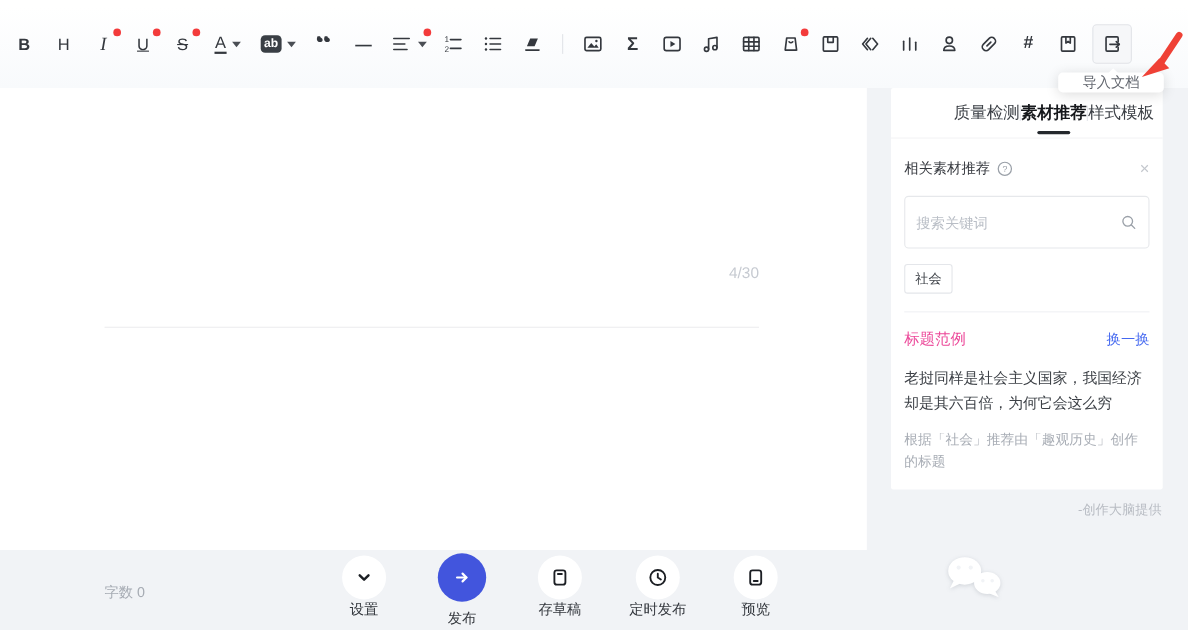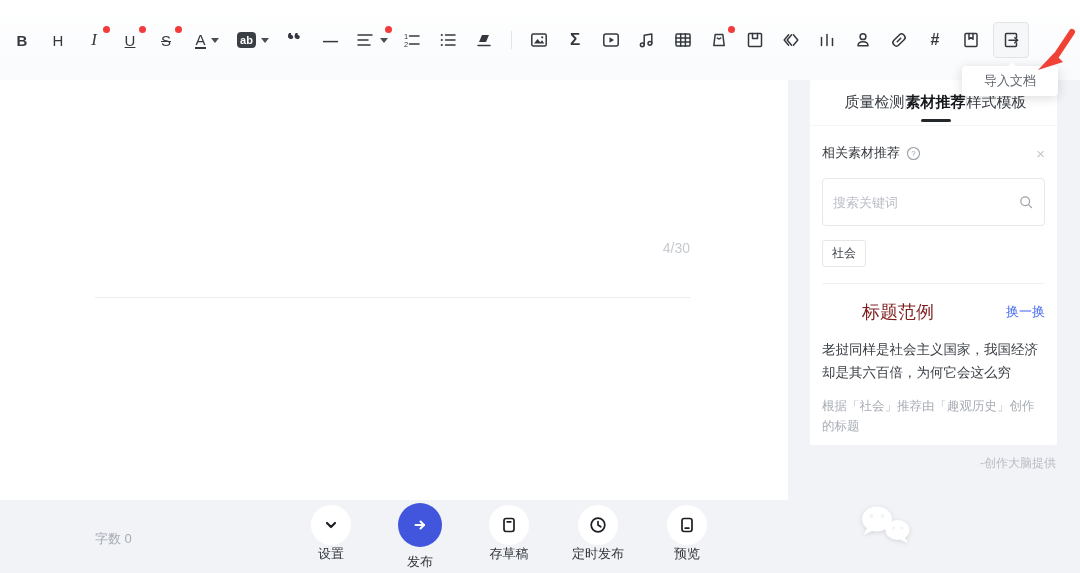--- a/index.html
+++ b/index.html
@@ -33,53 +33,53 @@
   .glyph-a{ border-bottom:2px solid #34383e; line-height:15px; }
   .glyph-quote{ font-family:"Liberation Serif","DejaVu Serif",serif; font-size:30px; font-weight:700; line-height:8px; height:14px; overflow:hidden; }
   .glyph-dash{ font-weight:700; letter-spacing:-1px; }
   .badge-ab{ background:#3a3f45; color:#fff; border-radius:4px; font-size:11px; font-weight:700; padding:2px 3px; line-height:12px; }
   .caret{ width:0; height:0; border-left:4px solid transparent; border-right:4px solid transparent; border-top:5px solid #4a4e54; margin-left:5px; }
   .reddot{ position:absolute; top:2px; right:-2px; width:7px; height:7px; border-radius:50%; background:#f33b3b; }
   .tsep{ width:1px; height:18px; background:#e2e4e8; margin:0 9px; }
   .tbtn.boxed{ border:1px solid #e2e4e8; background:#f6f7f9; height:36px; min-width:36px; }
   
   .tooltip{
-    position:absolute; left:962px; top:66px; width:96px; height:30px; z-index:6;
+    position:absolute; left:962px; top:66px; width:96px; height:18px; z-index:6;
     background:#fff; border-radius:4px; box-shadow:0 2px 12px rgba(0,0,0,.14);
     display:flex; align-items:center; justify-content:center;
     font-size:13px; color:#63676f;
   }
   .tooltip::before{
     content:""; position:absolute; top:-10px; left:44px;
     border:6px solid transparent; border-bottom-color:#fff;
   }
   .red-arrow{ position:absolute; left:1031px; top:25px; z-index:7; }
   
   .canvas{ position:absolute; left:0; top:80px; width:788px; height:420px; background:#fff; }
   .title-row{ position:absolute; left:95px; top:160px; width:595px; display:flex; align-items:flex-end; }
   .doc-title{ font-size:23px; font-weight:500; color:#2f3338; letter-spacing:1px; }
   .title-counter{ margin-left:auto; font-size:14px; color:#c6cad1; padding-bottom:3px; }
   .title-divider{ position:absolute; left:95px; top:217px; width:595px; height:1px; background:#ededef; }
   
   .sidebar{ position:absolute; left:810px; top:80px; width:247px; height:365px; background:#fff; border-radius:2px; z-index:3; }
-  .tabs{ height:46px; display:flex; align-items:center; justify-content:center; padding:0 8px 0 12px; font-size:15px; color:#3c4046; border-bottom:1px solid #f3f4f6; }
+  .tabs{ height:46px; display:flex; align-items:center; justify-content:flex-end; padding:0 8px 0 12px; font-size:15px; color:#3c4046; border-bottom:1px solid #f3f4f6; }
   .tab{ position:relative; cursor:pointer; white-space:nowrap; }
   .tab.active{ font-weight:700; color:#16181c; }
   .tab.active::after{ content:""; position:absolute; left:50%; transform:translateX(-50%); bottom:-10px; width:30px; height:3px; background:#24282d; border-radius:2px; }
   .vsep{ width:1px; height:14px; background:#e5e7eb; }
   .sec{ padding:0 12px; }
   .mat-row{ display:flex; align-items:center; margin-top:18px; font-size:13px; color:#36393f; }
   .mat-close{ margin-left:auto; font-size:15px; color:#c3c7cd; cursor:pointer; line-height:1; }
   .search-box{ margin-top:16px; height:48px; border:1px solid #e6e8eb; border-radius:4px; display:flex; align-items:center; padding:0 10px; background:#fff; }
   .search-box input{ flex:1; border:none; outline:none; font-size:13px; color:#33373d; font-family:inherit; background:transparent; }
   .search-box input::placeholder{ color:#b9bec6; }
   .tag{ display:inline-block; margin:14px 0 0 0; padding:4px 9px; border:1px solid #e4e6ea; border-radius:3px; font-size:12px; color:#3e4248; cursor:pointer; }
   .sec-divider{ height:1px; background:#f0f1f4; margin-top:16px; }
   .sample-head{ display:flex; align-items:center; margin-top:16px; }
-  .sample-title{ font-size:18px; color:#7f1d1d;margin-left:40px; }
+  .sample-title{ font-size:14px; color:#ec4899; }
   .refresh-link{ margin-left:auto; font-size:13px; color:#4468f0; cursor:pointer; }
   .sample-text{ margin-top:14px; font-size:13.5px; color:#3c4046; line-height:23px; }
   .sample-note{ margin-top:12px; font-size:12.5px; color:#a8adb5; line-height:20px; }
   .provider{ position:absolute; right:24px; top:455px; font-size:12px; color:#b8bcc3; }
   
   .word-count{ position:absolute; left:95px; top:530px; font-size:13px; color:#a6abb3; }
   .fbar{ position:absolute; left:301px; top:505px; display:flex; gap:29px; }
   .fbtn{ width:60px; display:flex; flex-direction:column; align-items:center; cursor:pointer; }
   .fcircle{ width:40px; height:40px; border-radius:50%; background:#fff; display:flex; align-items:center; justify-content:center; }
   .fcircle.blue{ width:44px; height:44px; background:#4255dd; margin-top:-2px; }

